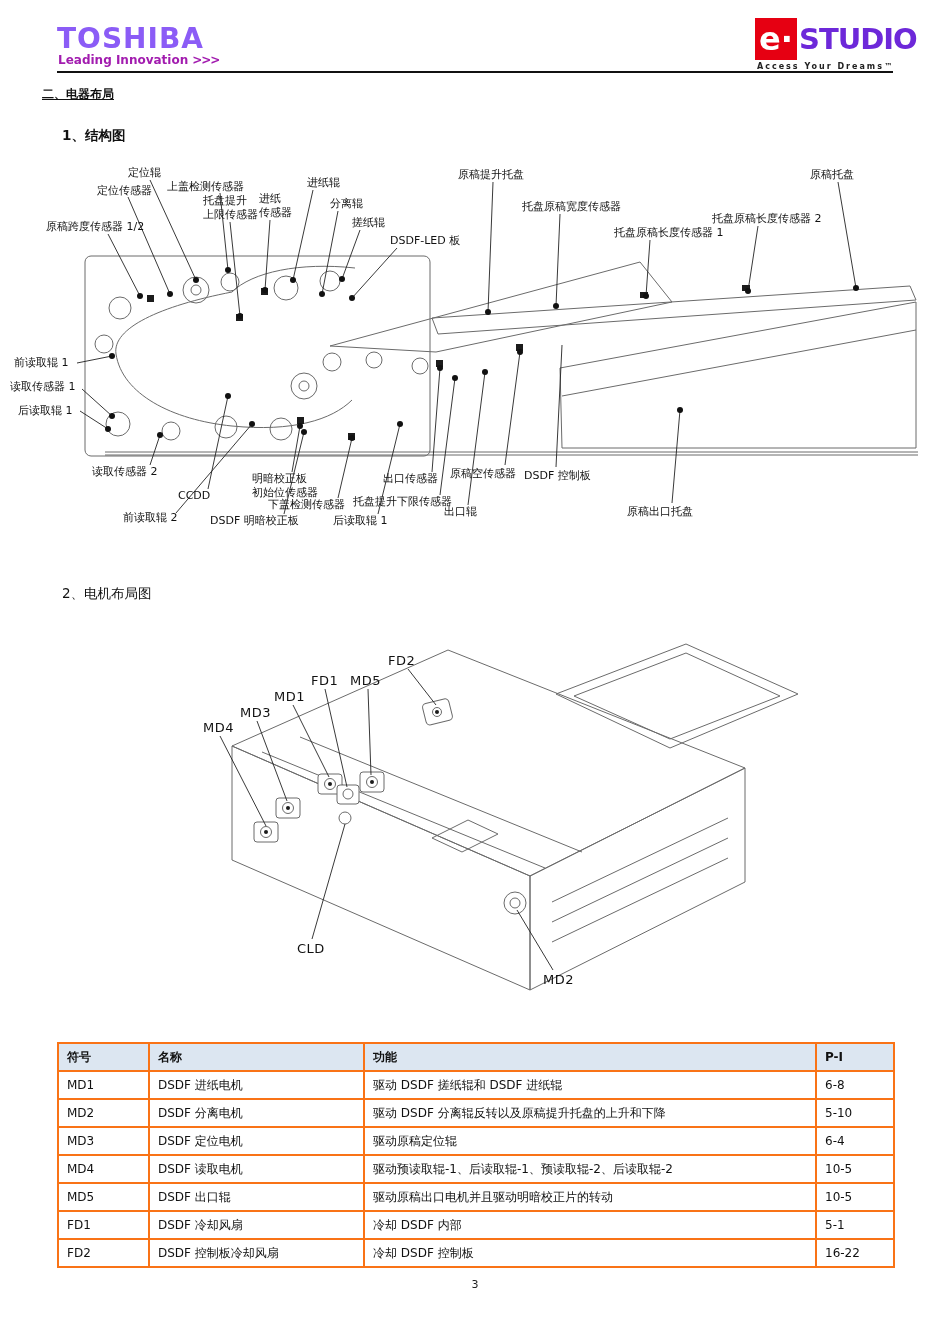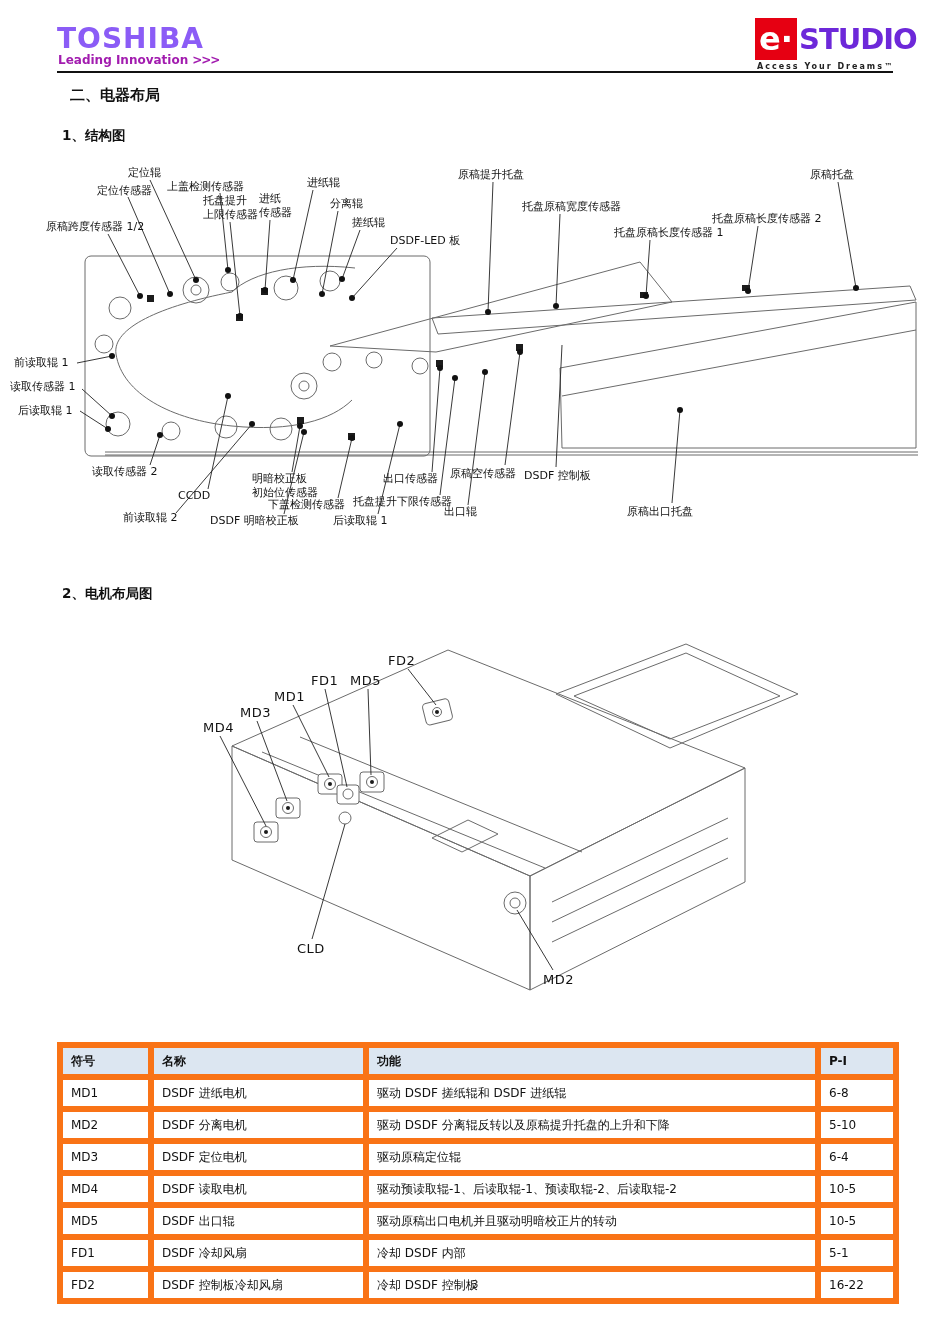--- a/index.html
+++ b/index.html
@@ -11,37 +11,37 @@
   .brand-tag{left:58px;top:53px;font-size:12px;font-weight:bold;color:#a21caf;}
   .brand-tag .arrows{margin-left:4px;letter-spacing:-1px;}
   .hrule{left:57px;top:71px;width:836px;height:2px;background:#111;}
   .estudio{left:755px;top:18px;display:flex;align-items:center;}
   .e-box{width:42px;height:42px;background:#e60012;color:#fff;font-size:32px;font-weight:bold;
          display:flex;align-items:center;justify-content:center;}
   .studio{font-size:29px;font-weight:bold;color:#6d28d9;letter-spacing:-1px;margin-left:2px;}
   .estudio-tag{left:757px;top:62px;width:134px;text-align:center;font-size:8px;font-weight:bold;
                letter-spacing:2px;color:#222;white-space:nowrap;}
   
-  .sec-title{left:70px;top:86px;font-size:15px;font-weight:bold;}
+  .sec-title{left:42px;top:86px;font-size:12px;font-weight:bold;text-decoration:underline;}
   .sub-title{left:62px;top:127px;font-size:13.5px;font-weight:bold;}
-  .sub-title2{left:62px;top:585px;font-size:13.5px;font-weight:bold;}
+  .sub-title2{left:62px;top:585px;font-size:13.5px;font-weight:normal;}
   
   #overlay{position:absolute;inset:0;}
   #art{position:absolute;left:0;top:0;}
   .dlabel{position:absolute;font-size:11px;line-height:1.3;color:#111;white-space:pre-line;}
   .motor-label{font-size:13px;letter-spacing:0.5px;}
   .leader{stroke:#222;stroke-width:0.9;}
   .ldot{fill:#111;}
   .art-line{stroke:#6b6b6b;stroke-width:1;fill:none;}
   .art-fill{stroke:#6b6b6b;stroke-width:1;fill:#fff;}
   .sensor{fill:#1c1c1c;stroke:none;}
   
   #spec-table{position:absolute;left:57px;top:1042px;width:836px;border-collapse:collapse;
               table-layout:fixed;border:1.5px solid #333;}
-  #spec-table th,#spec-table td{border:6px solid #f97316;font-size:12px;padding:3px 8px;height:20px;
+  #spec-table th,#spec-table td{border:2px solid #f97316;font-size:12px;padding:3px 8px;height:20px;
               text-align:left;font-weight:normal;vertical-align:middle;}
   #spec-table thead th{background:#dce6f1;font-weight:bold;}
   
   .page-num{left:0;top:1278px;width:950px;text-align:center;font-size:11px;color:#222;}
 </style>
 </head>
 <body>
 
 <div id="page">
 

